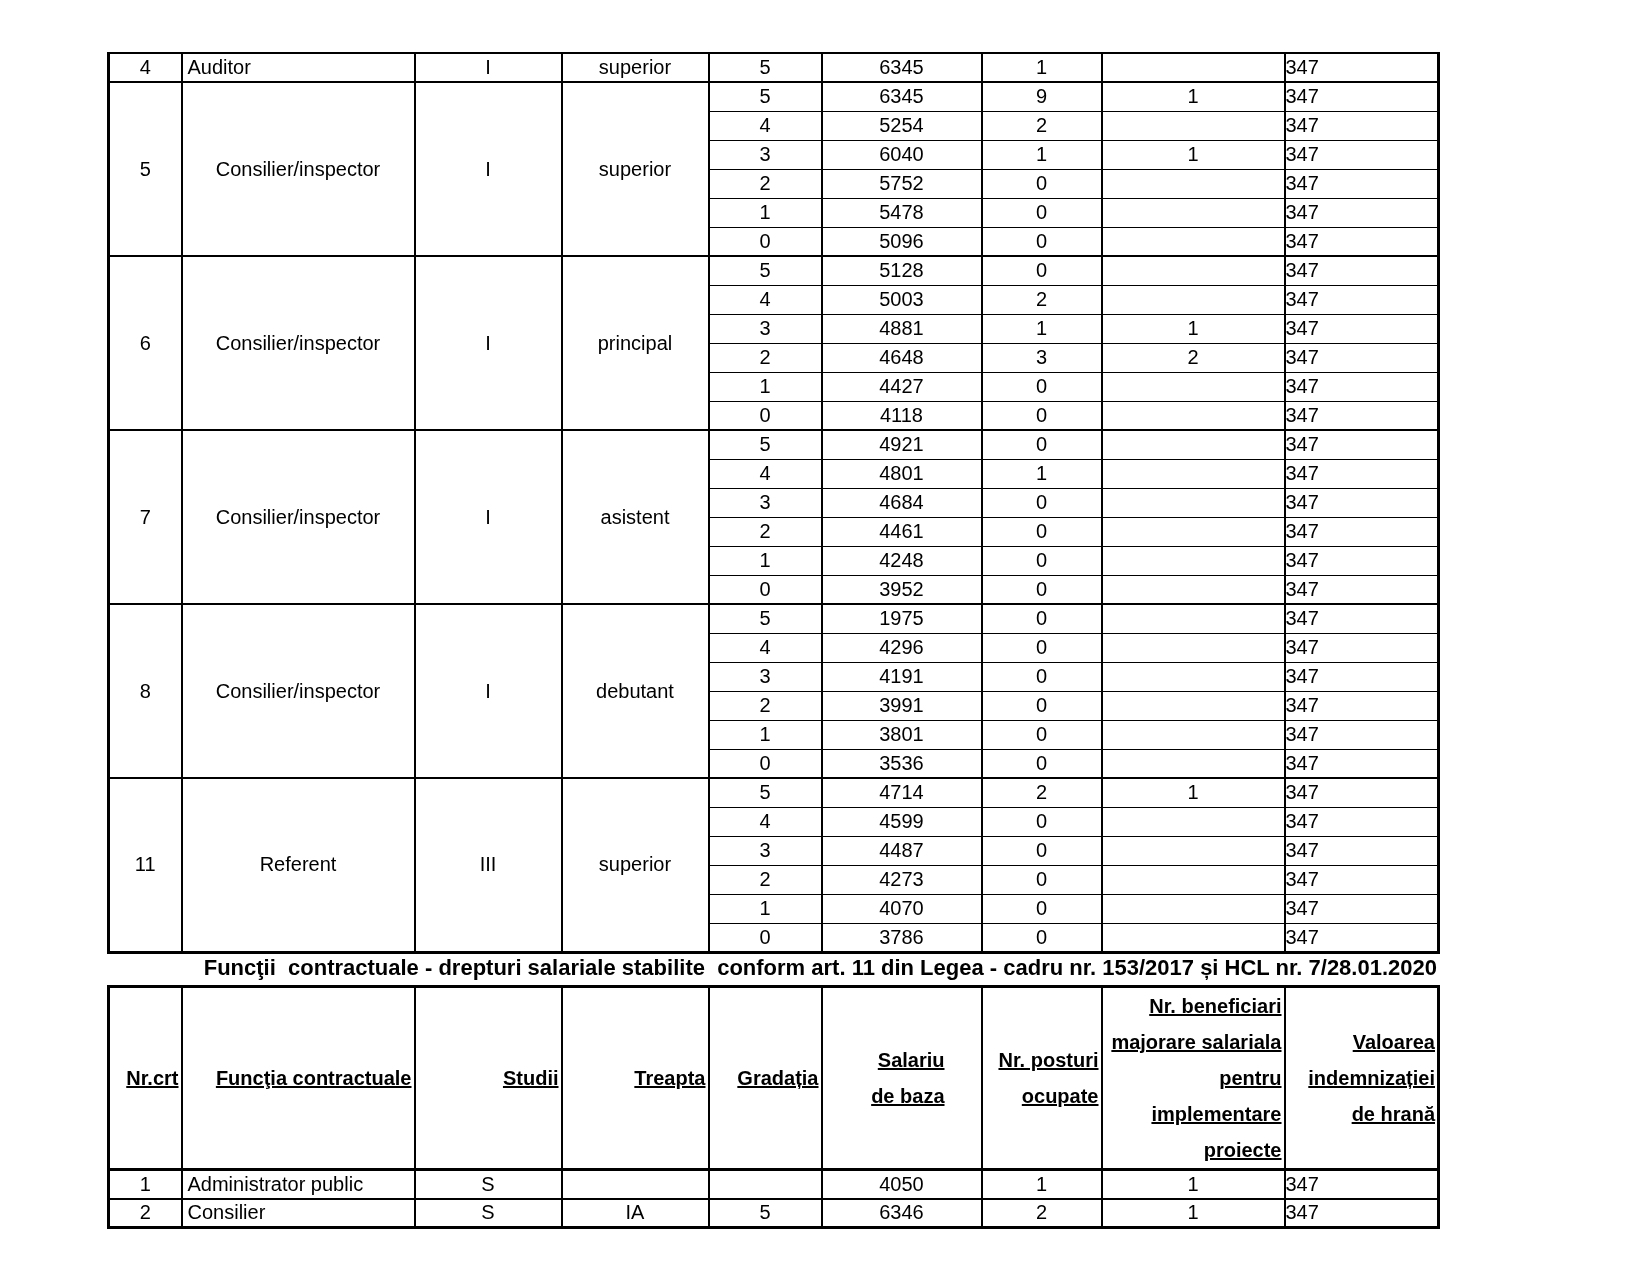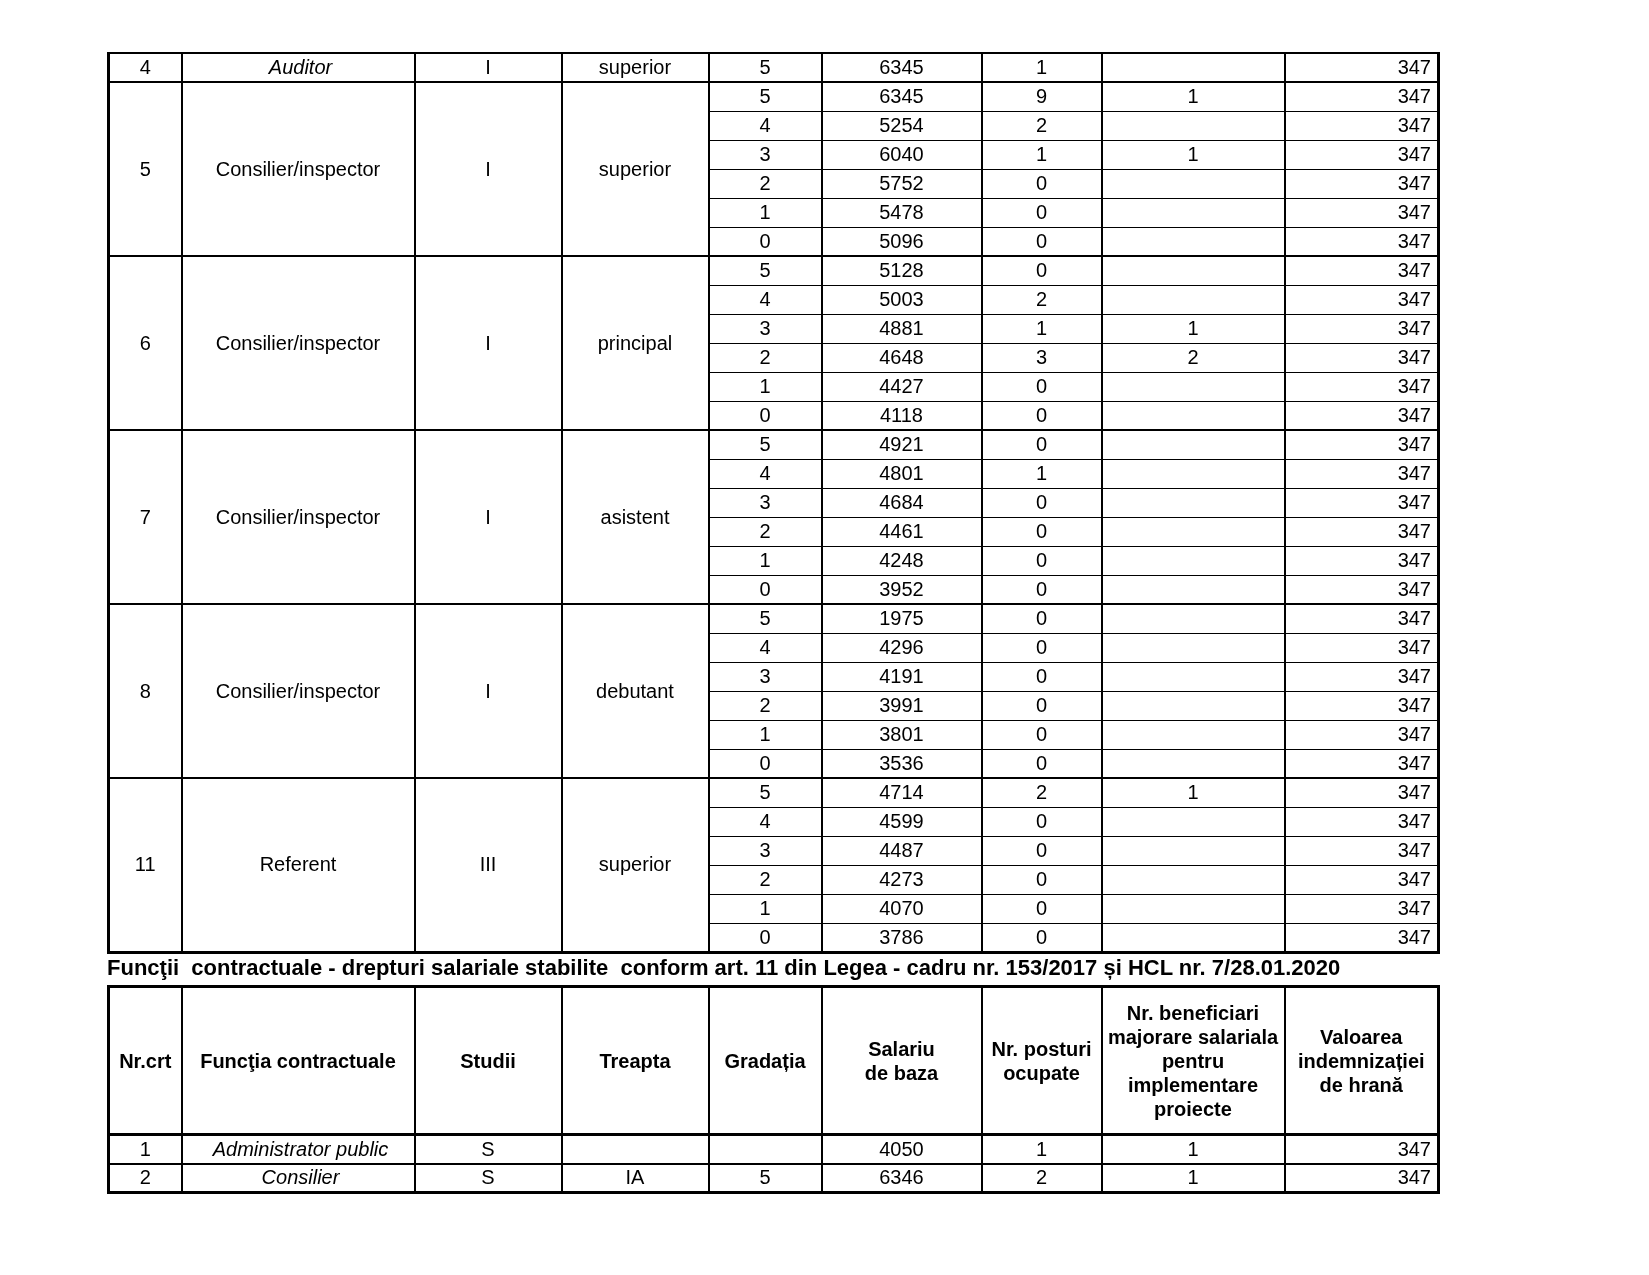--- a/index.html
+++ b/index.html
@@ -36,59 +36,60 @@
     overflow: hidden;
     white-space: nowrap;
   }
   .t1 tr.group-start td { border-top: 2px solid #000; }
   
   .heading {
     position: absolute;
     left: 107px;
     top: 954px;
     width: 1330px;
-    text-align: left;
+    text-align: right;
     font-size: 22px;
     font-weight: bold;
     line-height: 28px;
     white-space: pre-wrap;
   }
   
   .t2 {
     position: absolute;
     left: 107px;
     top: 985px;
     border: 3px solid #000;
   }
   .t2 thead tr { height: 148px; }
   .t2 tbody tr { height: 29px; }
   .t2 th {
     border: 2px solid #000;
     border-bottom: 3px solid #000;
     font-size: 20px;
     font-weight: bold;
-    line-height: 24px;
+    line-height: 36px;
     vertical-align: middle;
-    text-align: center;
+    text-align: right;
     padding: 0 2px;
     overflow: hidden;
+    text-decoration: underline;
   }
   .t2 th.th-salariu { padding: 0 36px; }
   .t2 td {
     border: 2px solid #000;
     font-size: 20px;
     vertical-align: middle;
     padding: 0;
     overflow: hidden;
     white-space: nowrap;
   }
   
   .c-center { text-align: center; }
-  .c-left   { text-align: center; padding-left: 5px !important; font-style: italic; }
-  .c-right  { text-align: right; padding-right: 6px !important; }
+  .c-left   { text-align: left; padding-left: 5px !important; }
+  .c-right  { padding-right: 6px !important; }
 </style>
 </head>
 <body>
 
 <div class="page">
 
   <table class="t1">
     <colgroup>
       <col style="width:73px">
         <col style="width:233px">

